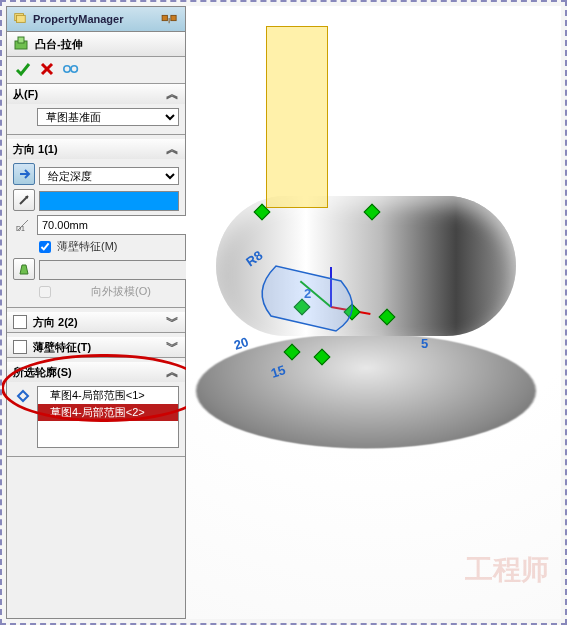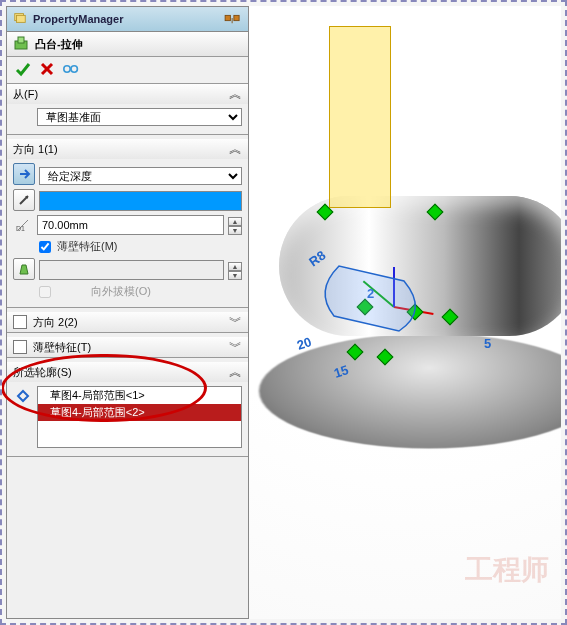--- a/index.html
+++ b/index.html
@@ -18,21 +18,21 @@
   background: #f5f5f5;
   overflow: hidden;
 }
 .stamp-border {
   position: absolute;
   inset: 4px;
   background: #fff;
   display: flex;
 }
 .panel {
-  width: 243px;
+  width: 180px;
   background: #f0f0f0;
   border: 1px solid #888;
   box-sizing: border-box;
   display: flex;
   flex-direction: column;
 }
 .viewport {
   flex: 1;
   background: #ffffff;
   position: relative;
@@ -74,21 +74,21 @@
 .confirm-row svg { width: 16px; height: 16px; }
 .section {
   border-bottom: 1px solid #999;
 }
 .section-header {
   height: 20px;
   background: linear-gradient(#fdfdfd, #e8e8e8);
   display: flex;
   align-items: center;
   padding: 0 6px;
-  font-weight: normal;
+  font-weight: bold;
   cursor: pointer;
 }
 .section-header .chev {
   margin-left: auto;
   font-family: monospace;
   font-size: 13px;
   color: #666;
 }
 .section-header .chk {
   width: 12px; height: 12px;

